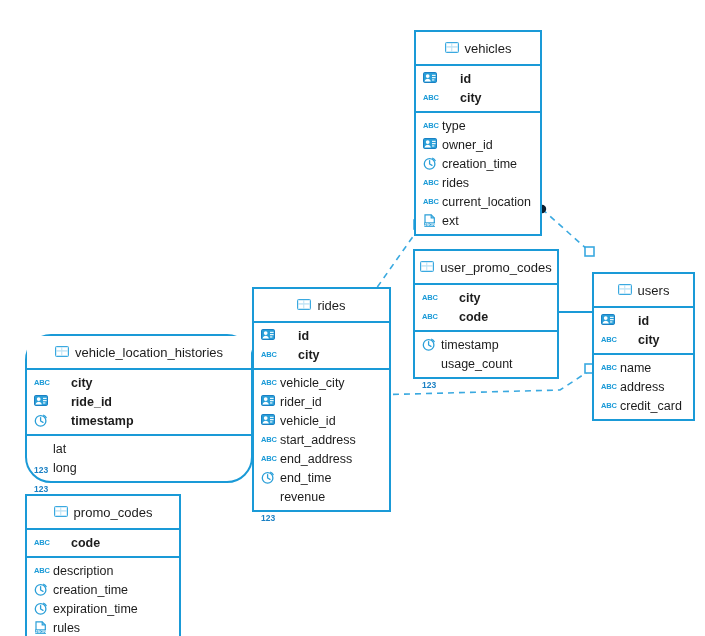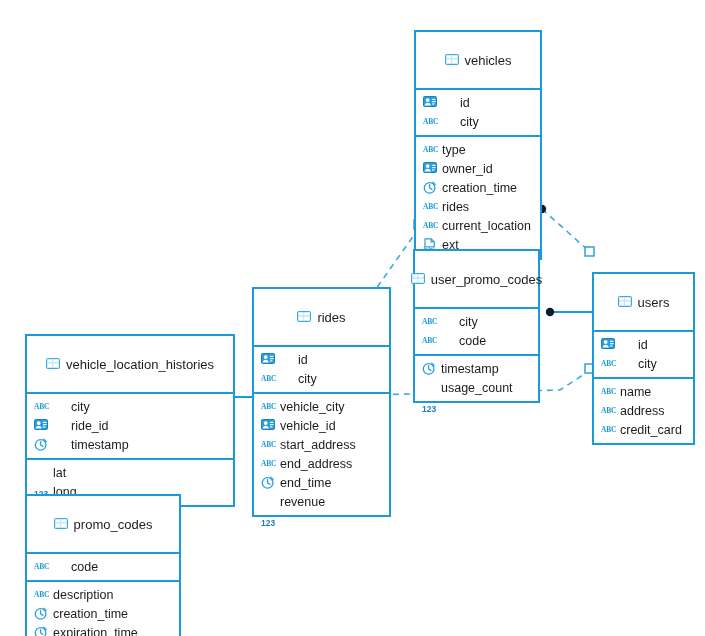--- a/index.html
+++ b/index.html
@@ -19,40 +19,40 @@
     border:2px solid #1a9ad7;
     box-sizing:border-box;
     z-index:2;
   }
   .tbl-header{
     display:flex;align-items:center;justify-content:center;
     gap:6px;
     height:24px;
     border-bottom:2px solid #1a9ad7;
     background:#ffffff;
-    padding:16px 6px;
+    padding:4px 6px;
   }
   .tbl-title{
     font-size:13px;color:#1c1c1c;white-space:nowrap;
   }
   .pk-section{border-bottom:2px solid #1a9ad7;padding:3px 0 4px 0;}
   .col-section{padding:3px 0 4px 0;}
   .col-row{
     display:flex;align-items:center;gap:5px;
     height:19px;padding:0 7px;white-space:nowrap;
   }
   .col-name{font-size:12.5px;color:#1c1c1c;}
-  .pk-section .col-name{font-weight:normal;padding-left:18px;}
+  .pk-section .col-name{font-weight:bold;padding-left:18px;}
 
   
   .ico{width:14px;height:13px;flex:0 0 14px;display:inline-block;position:relative;}
   .ico svg{display:block;}
 
   .ico-abc{
-    font-family:Liberation Serif, serif;
+    font-family:Liberation Sans, sans-serif;
     font-size:7.5px;font-weight:bold;color:#1a9ad7;
     letter-spacing:-0.2px;line-height:13px;text-align:right;
   }
   .ico-123{
     font-family:"Liberation Sans", sans-serif;
     font-size:8.5px;font-weight:bold;color:#1a80c4;
     line-height:13px;text-align:center;margin-top:43px;
   }
 
   
@@ -167,21 +167,21 @@
               <path d="M2 0.8 h6.2 l3.1 3.1 v8.3 h-9.3 z" fill="#ffffff" stroke="#2a9fd8" stroke-width="1.2"></path>
               <path d="M8.2 0.8 v3.1 h3.1" fill="none" stroke="#2a9fd8" stroke-width="1.2"></path>
               <rect x="1.4" y="8.3" width="10.6" height="4.1" fill="#2a9fd8"></rect>
               <text x="6.7" y="11.8" font-size="4" font-family="Liberation Sans, sans-serif" fill="#ffffff" text-anchor="middle" font-weight="bold">JSON</text>
             </svg>
           </span>
           <span class="col-name">ext</span>
         </div>
       </div>
     </div>
-    <div class="table-box" style="left: 413px; top: 249px; width: 127px;">
+    <div class="table-box" style="left: 413px; top: 249px; width: 146px;">
       <div class="tbl-header">
         <span class="ico">
           <svg width="14" height="11" viewBox="0 0 14 11">
             <rect x="0.5" y="0.5" width="13" height="10" rx="1" fill="#bfe3f5" stroke="#3aa9e0"></rect>
             <rect x="1.6" y="1.6" width="4.6" height="2.6" fill="#ffffff"></rect>
             <rect x="7.3" y="1.6" width="5.1" height="2.6" fill="#ffffff"></rect>
             <rect x="1.6" y="5.6" width="4.6" height="3.6" fill="#ffffff"></rect>
             <rect x="7.3" y="5.6" width="5.1" height="3.6" fill="#ffffff"></rect>
           </svg>
         </span>
@@ -302,20 +302,33 @@
           <span class="ico">
             <svg width="14" height="11" viewBox="0 0 14 11">
               <rect x="0.5" y="0.5" width="13" height="10" rx="1.2" fill="#2a9fd8" stroke="#1a80c4"></rect>
               <circle cx="4.7" cy="4.1" r="1.9" fill="#ffffff"></circle>
               <path d="M1.6 9.6c0.3-2 1.6-2.9 3.1-2.9s2.8 0.9 3.1 2.9z" fill="#ffffff"></path>
               <rect x="9" y="2.8" width="3.6" height="1.1" fill="#ffffff"></rect>
               <rect x="9" y="5.1" width="3.6" height="1.1" fill="#ffffff"></rect>
               <rect x="9" y="7.4" width="2.4" height="1.1" fill="#ffffff"></rect>
             </svg>
           </span>
+          <span class="col-name">rider_id</span>
+        </div>
+        <div class="col-row">
+          <span class="ico">
+            <svg width="14" height="11" viewBox="0 0 14 11">
+              <rect x="0.5" y="0.5" width="13" height="10" rx="1.2" fill="#2a9fd8" stroke="#1a80c4"></rect>
+              <circle cx="4.7" cy="4.1" r="1.9" fill="#ffffff"></circle>
+              <path d="M1.6 9.6c0.3-2 1.6-2.9 3.1-2.9s2.8 0.9 3.1 2.9z" fill="#ffffff"></path>
+              <rect x="9" y="2.8" width="3.6" height="1.1" fill="#ffffff"></rect>
+              <rect x="9" y="5.1" width="3.6" height="1.1" fill="#ffffff"></rect>
+              <rect x="9" y="7.4" width="2.4" height="1.1" fill="#ffffff"></rect>
+            </svg>
+          </span>
           <span class="col-name">vehicle_id</span>
         </div>
         <div class="col-row">
           <span class="ico ico-abc">ABC</span>
           <span class="col-name">start_address</span>
         </div>
         <div class="col-row">
           <span class="ico ico-abc">ABC</span>
           <span class="col-name">end_address</span>
         </div>
@@ -328,21 +341,21 @@
             </svg>
           </span>
           <span class="col-name">end_time</span>
         </div>
         <div class="col-row">
           <span class="ico ico-123">123</span>
           <span class="col-name">revenue</span>
         </div>
       </div>
     </div>
-    <div class="table-box" style="left: 25px; top: 334px; width: 210px;">
+    <div class="table-box" style="left: 25px; top: 334px; width: 228px; border-radius: 26px;">
       <div class="tbl-header">
         <span class="ico">
           <svg width="14" height="11" viewBox="0 0 14 11">
             <rect x="0.5" y="0.5" width="13" height="10" rx="1" fill="#bfe3f5" stroke="#3aa9e0"></rect>
             <rect x="1.6" y="1.6" width="4.6" height="2.6" fill="#ffffff"></rect>
             <rect x="7.3" y="1.6" width="5.1" height="2.6" fill="#ffffff"></rect>
             <rect x="1.6" y="5.6" width="4.6" height="3.6" fill="#ffffff"></rect>
             <rect x="7.3" y="5.6" width="5.1" height="3.6" fill="#ffffff"></rect>
           </svg>
         </span>

